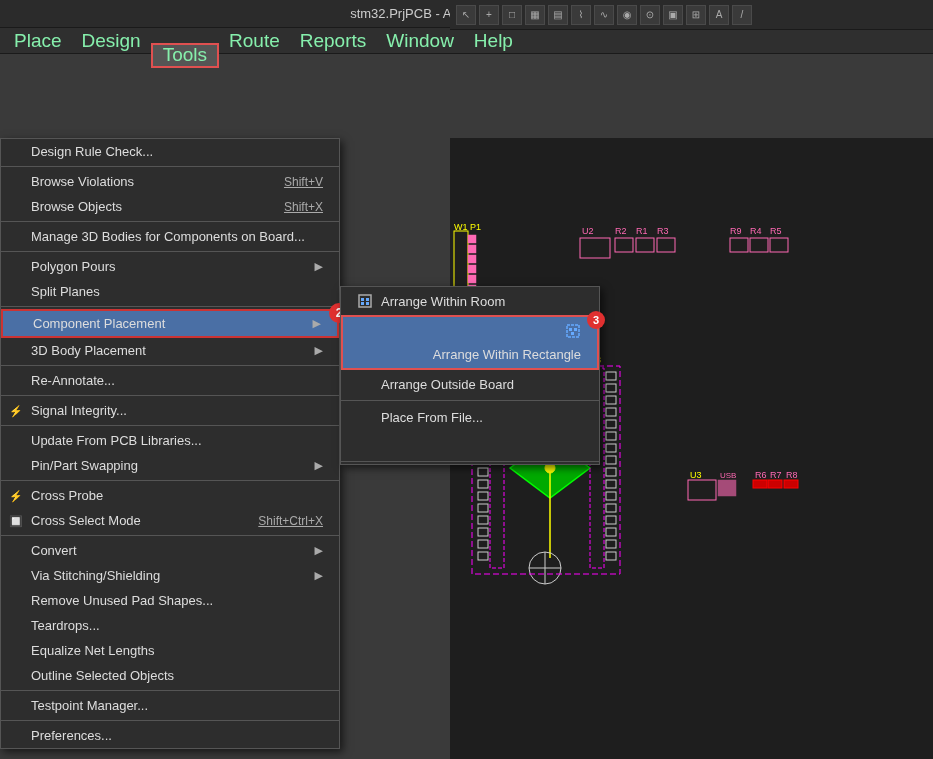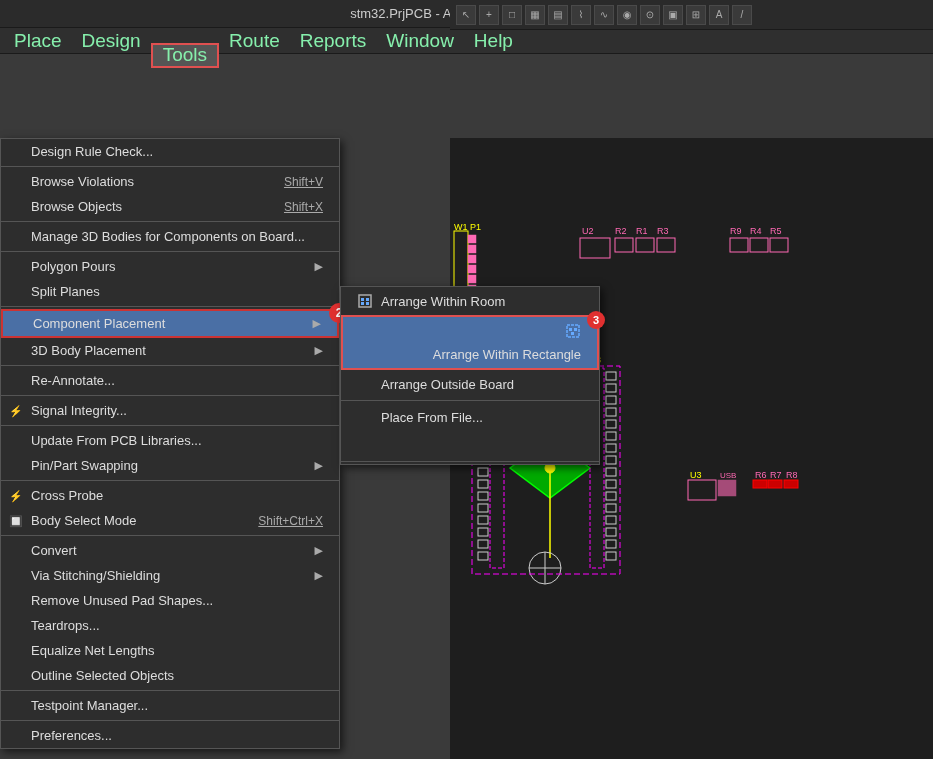--- a/index.html
+++ b/index.html
@@ -394,21 +394,21 @@
       <span>Pin/Part Swapping</span>
       <span class="arrow">▶</span>
     </div>
     <div class="menu-separator"></div>
     <div class="dropdown-item">
       <span class="icon-prefix">⚡</span>
       <span>Cross Probe</span>
     </div>
     <div class="dropdown-item">
       <span class="icon-prefix">🔲</span>
-      <span>Body Select Mode</span>
+      <span>Cross Select Mode</span>
       <span class="shortcut">Shift+Ctrl+X</span>
     </div>
     <div class="menu-separator"></div>
     <div class="dropdown-item">
       <span>Convert</span>
       <span class="arrow">▶</span>
     </div>
     <div class="dropdown-item">
       <span>Via Stitching/Shielding</span>
       <span class="arrow">▶</span>

